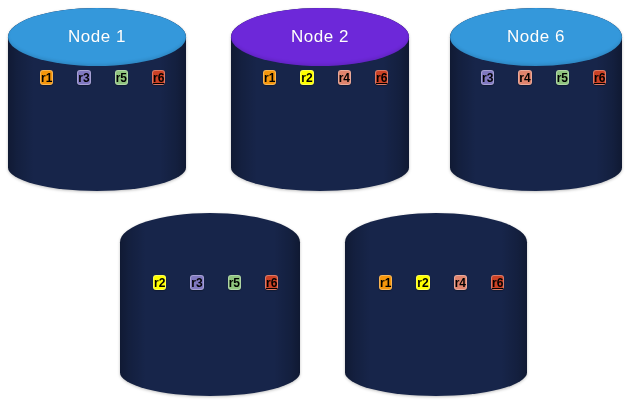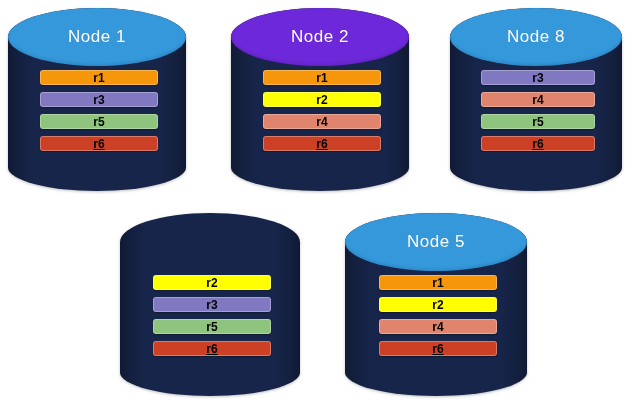--- a/index.html
+++ b/index.html
@@ -74,21 +74,21 @@
     font-weight: 400;
     letter-spacing: 0.5px;
     white-space: nowrap;
     text-shadow: 0 0 1px rgba(0,0,0,0.12);
   }
 
   
   .replicas {
     position: absolute;
     display: flex;
-    flex-direction: column;
+    gap: 24px;
   }
 
   .replica {
     height: 15px;
     border-radius: 3px;
     display: flex;
     align-items: center;
     justify-content: center;
     box-sizing: border-box;
     border: 1px solid rgba(255,255,255,0.30);
@@ -147,21 +147,21 @@
         </div>
         <div class="replica" style="background: rgb(204, 65, 37);">
           <span class="replica-label">r6</span>
         </div>
       </div>
     </div>
     <div class="node" style="left: 450px; top: 8px; width: 172px; height: 183px;">
       <div class="cyl-body" style="background: rgb(23, 37, 74);"></div>
       <div class="cyl-shade"></div>
       <div class="cyl-top" style="height: 58px; background: rgb(52, 152, 219);">
-        <span class="node-label" style="color: rgb(255, 255, 255);">Node  8</span>
+        <span class="node-label" style="color: rgb(255, 255, 255);">Node  6</span>
       </div>
       <div class="replicas" style="left: 31px; top: 62px; width: 114px;">
         <div class="replica" style="background: rgb(128, 120, 192);">
           <span class="replica-label">r3</span>
         </div>
         <div class="replica" style="background: rgb(224, 132, 109);">
           <span class="replica-label">r4</span>
         </div>
         <div class="replica" style="background: rgb(143, 196, 126);">
           <span class="replica-label">r5</span>
@@ -185,23 +185,20 @@
           <span class="replica-label">r5</span>
         </div>
         <div class="replica" style="background: rgb(204, 65, 37);">
           <span class="replica-label">r6</span>
         </div>
       </div>
     </div>
     <div class="node" style="left: 345px; top: 213px; width: 182px; height: 183px;">
       <div class="cyl-body" style="background: rgb(23, 37, 74);"></div>
       <div class="cyl-shade"></div>
-      <div class="cyl-top" style="height: 58px; background: rgb(52, 152, 219);">
-        <span class="node-label" style="color: rgb(255, 255, 255);">Node  5</span>
-      </div>
       <div class="replicas" style="left: 34px; top: 62px; width: 118px;">
         <div class="replica" style="background: rgb(245, 150, 11);">
           <span class="replica-label">r1</span>
         </div>
         <div class="replica" style="background: rgb(255, 255, 0);">
           <span class="replica-label">r2</span>
         </div>
         <div class="replica" style="background: rgb(224, 132, 109);">
           <span class="replica-label">r4</span>
         </div>

